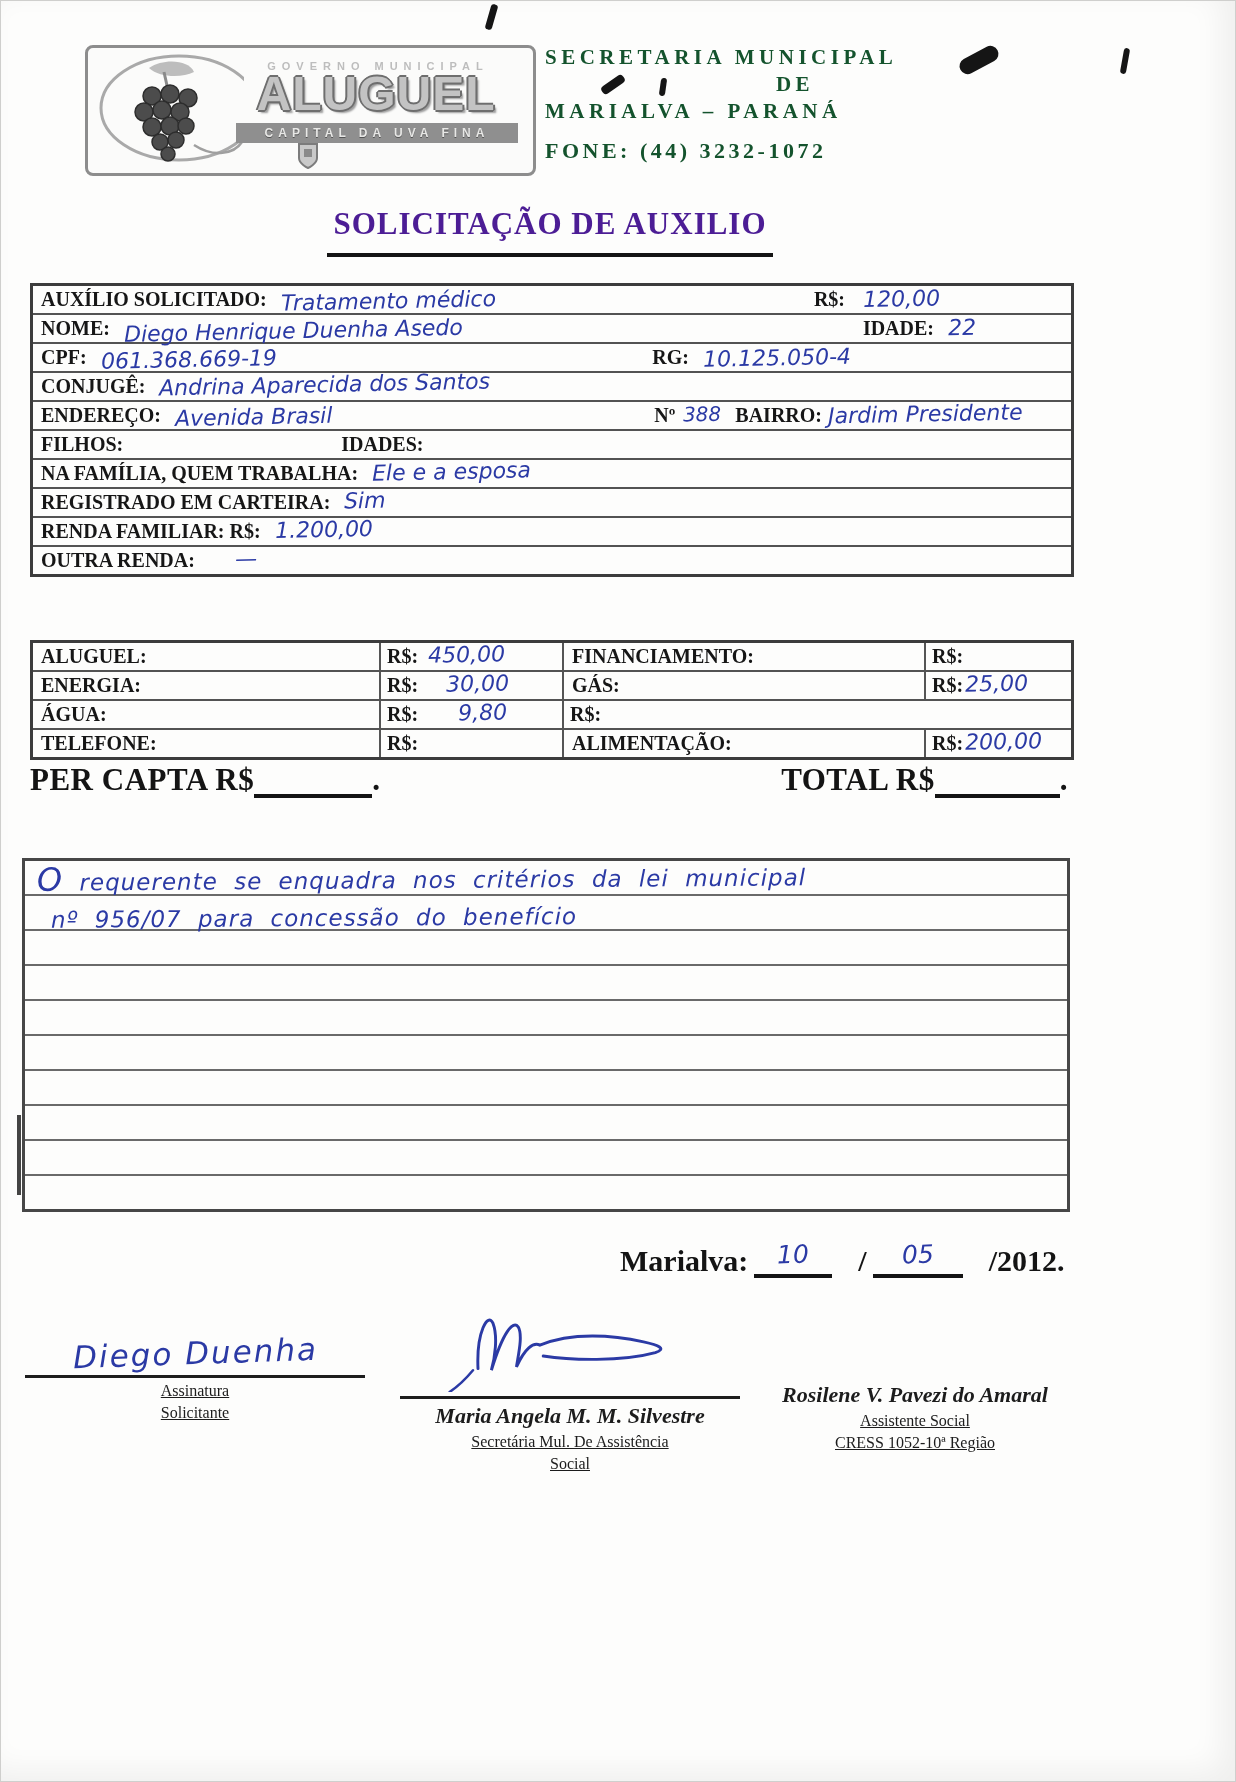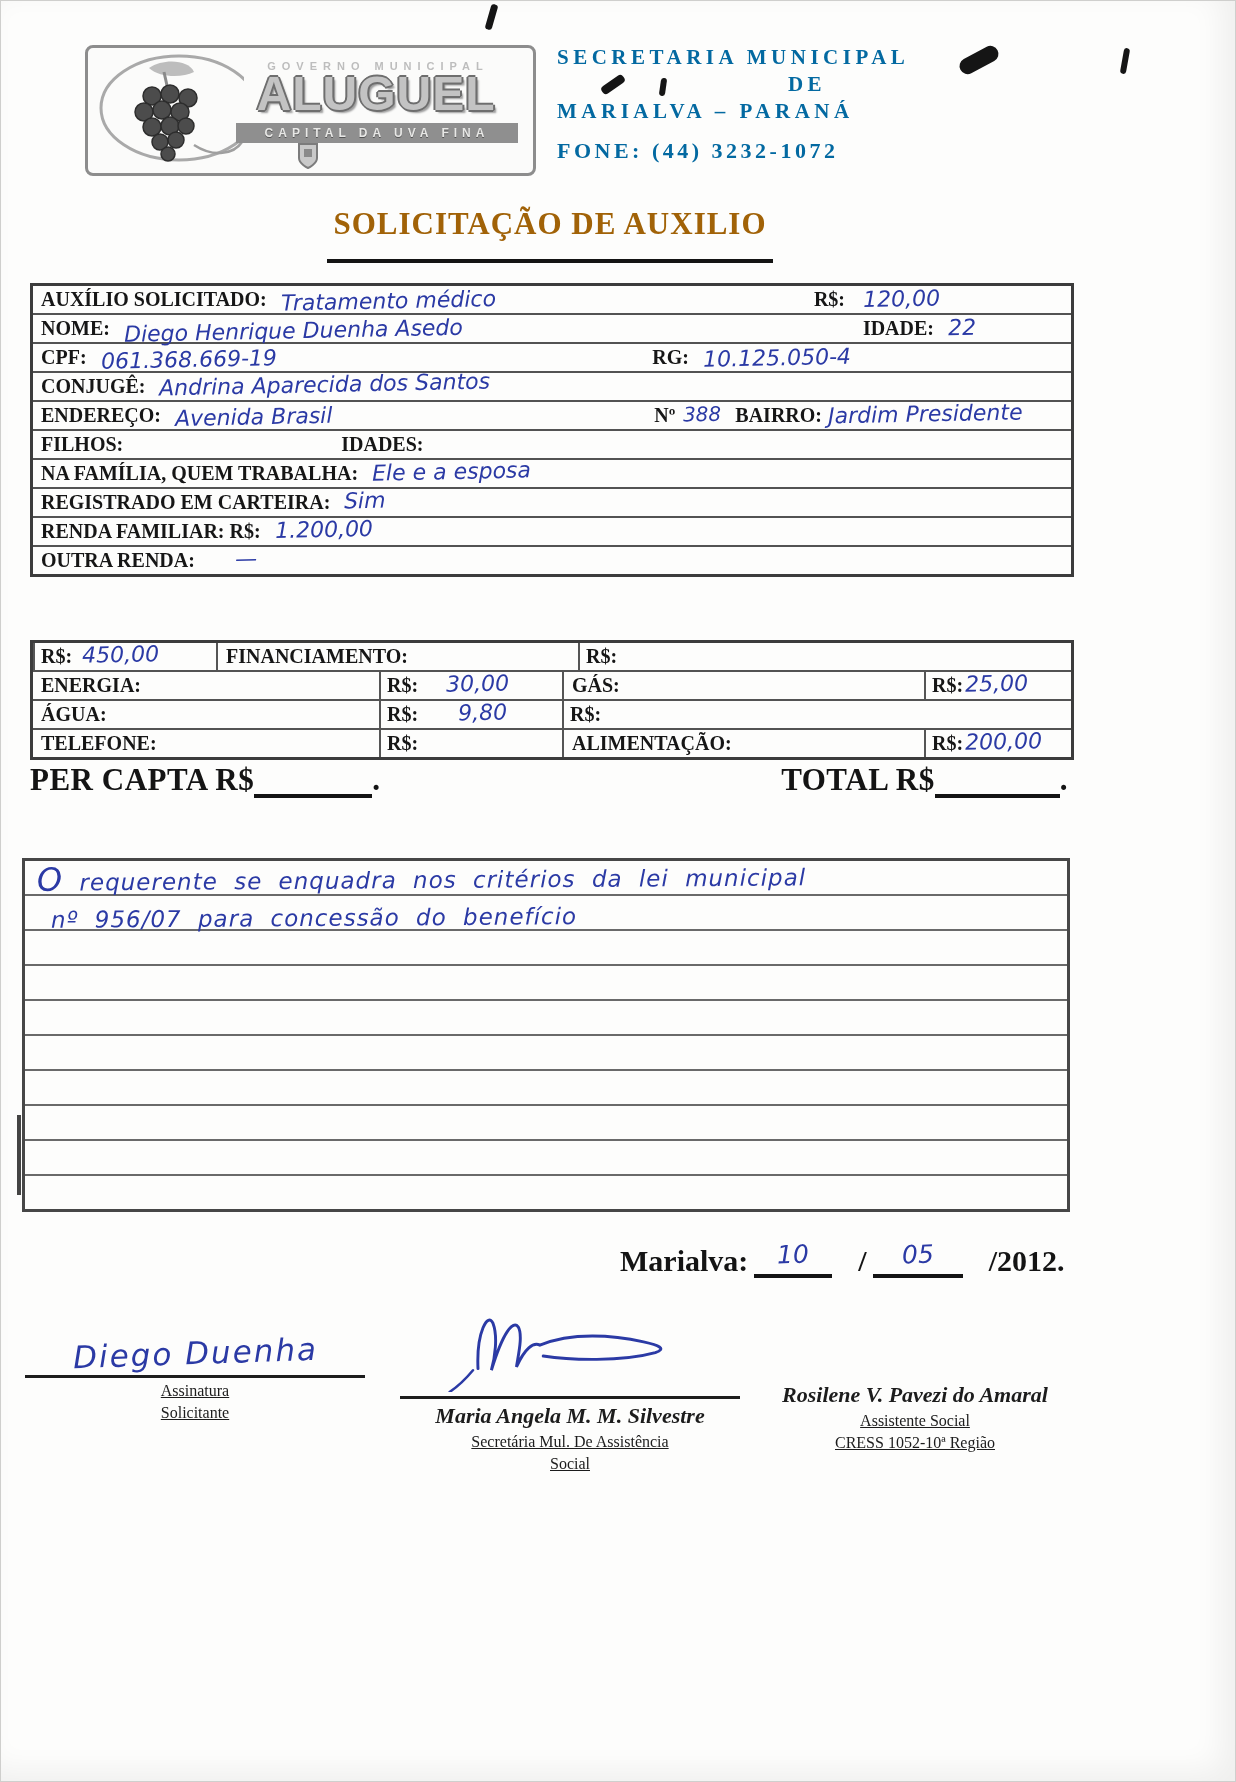--- a/index.html
+++ b/index.html
@@ -27,31 +27,31 @@
                 -1px -1px #6e6e6e,1px 1px #6e6e6e,3px 3px 2px #9b9b9b;
   }
   .logo-banner{
     position:absolute;left:148px;top:75px;width:282px;height:20px;line-height:20px;
     background:#8f8f8f;color:#e8e8e6;text-align:center;
     font-family:"Liberation Sans",sans-serif;font-size:12px;font-weight:bold;letter-spacing:5px;
     text-shadow:0 1px 0 #555;
   }
   .org-block{
     position:absolute;left:545px;top:44px;width:500px;
-    font-size:21px;font-weight:bold;color:#0369a1;letter-spacing:4.5px;line-height:27px;margin-left:12px;
+    font-size:21px;font-weight:bold;color:#14532d;letter-spacing:4.5px;line-height:27px;
   }
   .org-line-de{text-align:center;}
   .org-phone{margin-top:12px;letter-spacing:3.5px;font-size:22px;}
   
   .doc-title{
     position:absolute;left:30px;top:206px;width:1040px;text-align:center;
   }
   .doc-title span{
-    font-size:31px;font-weight:bold;color:#a16207;letter-spacing:1px;
-    border-bottom:4px solid #141414;padding:0 6px 18px 6px;
+    font-size:31px;font-weight:bold;color:#4c1d95;letter-spacing:1px;
+    border-bottom:4px solid #141414;padding:0 6px 12px 6px;
   }
   
   .main-table{
     position:absolute;left:30px;top:283px;width:1038px;
     border:3px solid #3c3c3c;background:#fdfdfc;
   }
   .row{display:flex;align-items:center;height:27px;border-bottom:2px solid #535353;padding:0 8px;}
   .row:last-child{border-bottom:none;}
   .lbl{font-weight:bold;font-size:20px;color:#161616;white-space:nowrap;}
   .hw{
@@ -240,20 +240,23 @@
       <span class="hw" style="margin-left:40px;">—</span>
     </div>
   </div>
 
   <div class="section-title" style="top:596px;">
     <span>DESPESAS</span>
   </div>
 
   <div class="exp-table">
     <div class="exp-row">
+      <div class="exp-c exp-l-label">
+          <span class="lbl">ALUGUEL:</span>
+        </div>
       <div class="exp-c exp-l-val">
           <span class="lbl">R$:</span>
           <span class="hw">450,00</span>
         </div>
       <div class="exp-c exp-r-label">
           <span class="lbl">FINANCIAMENTO:</span>
         </div>
       <div class="exp-c exp-r-val">
           <span class="lbl">R$:</span>
           <span class="hw"></span>

